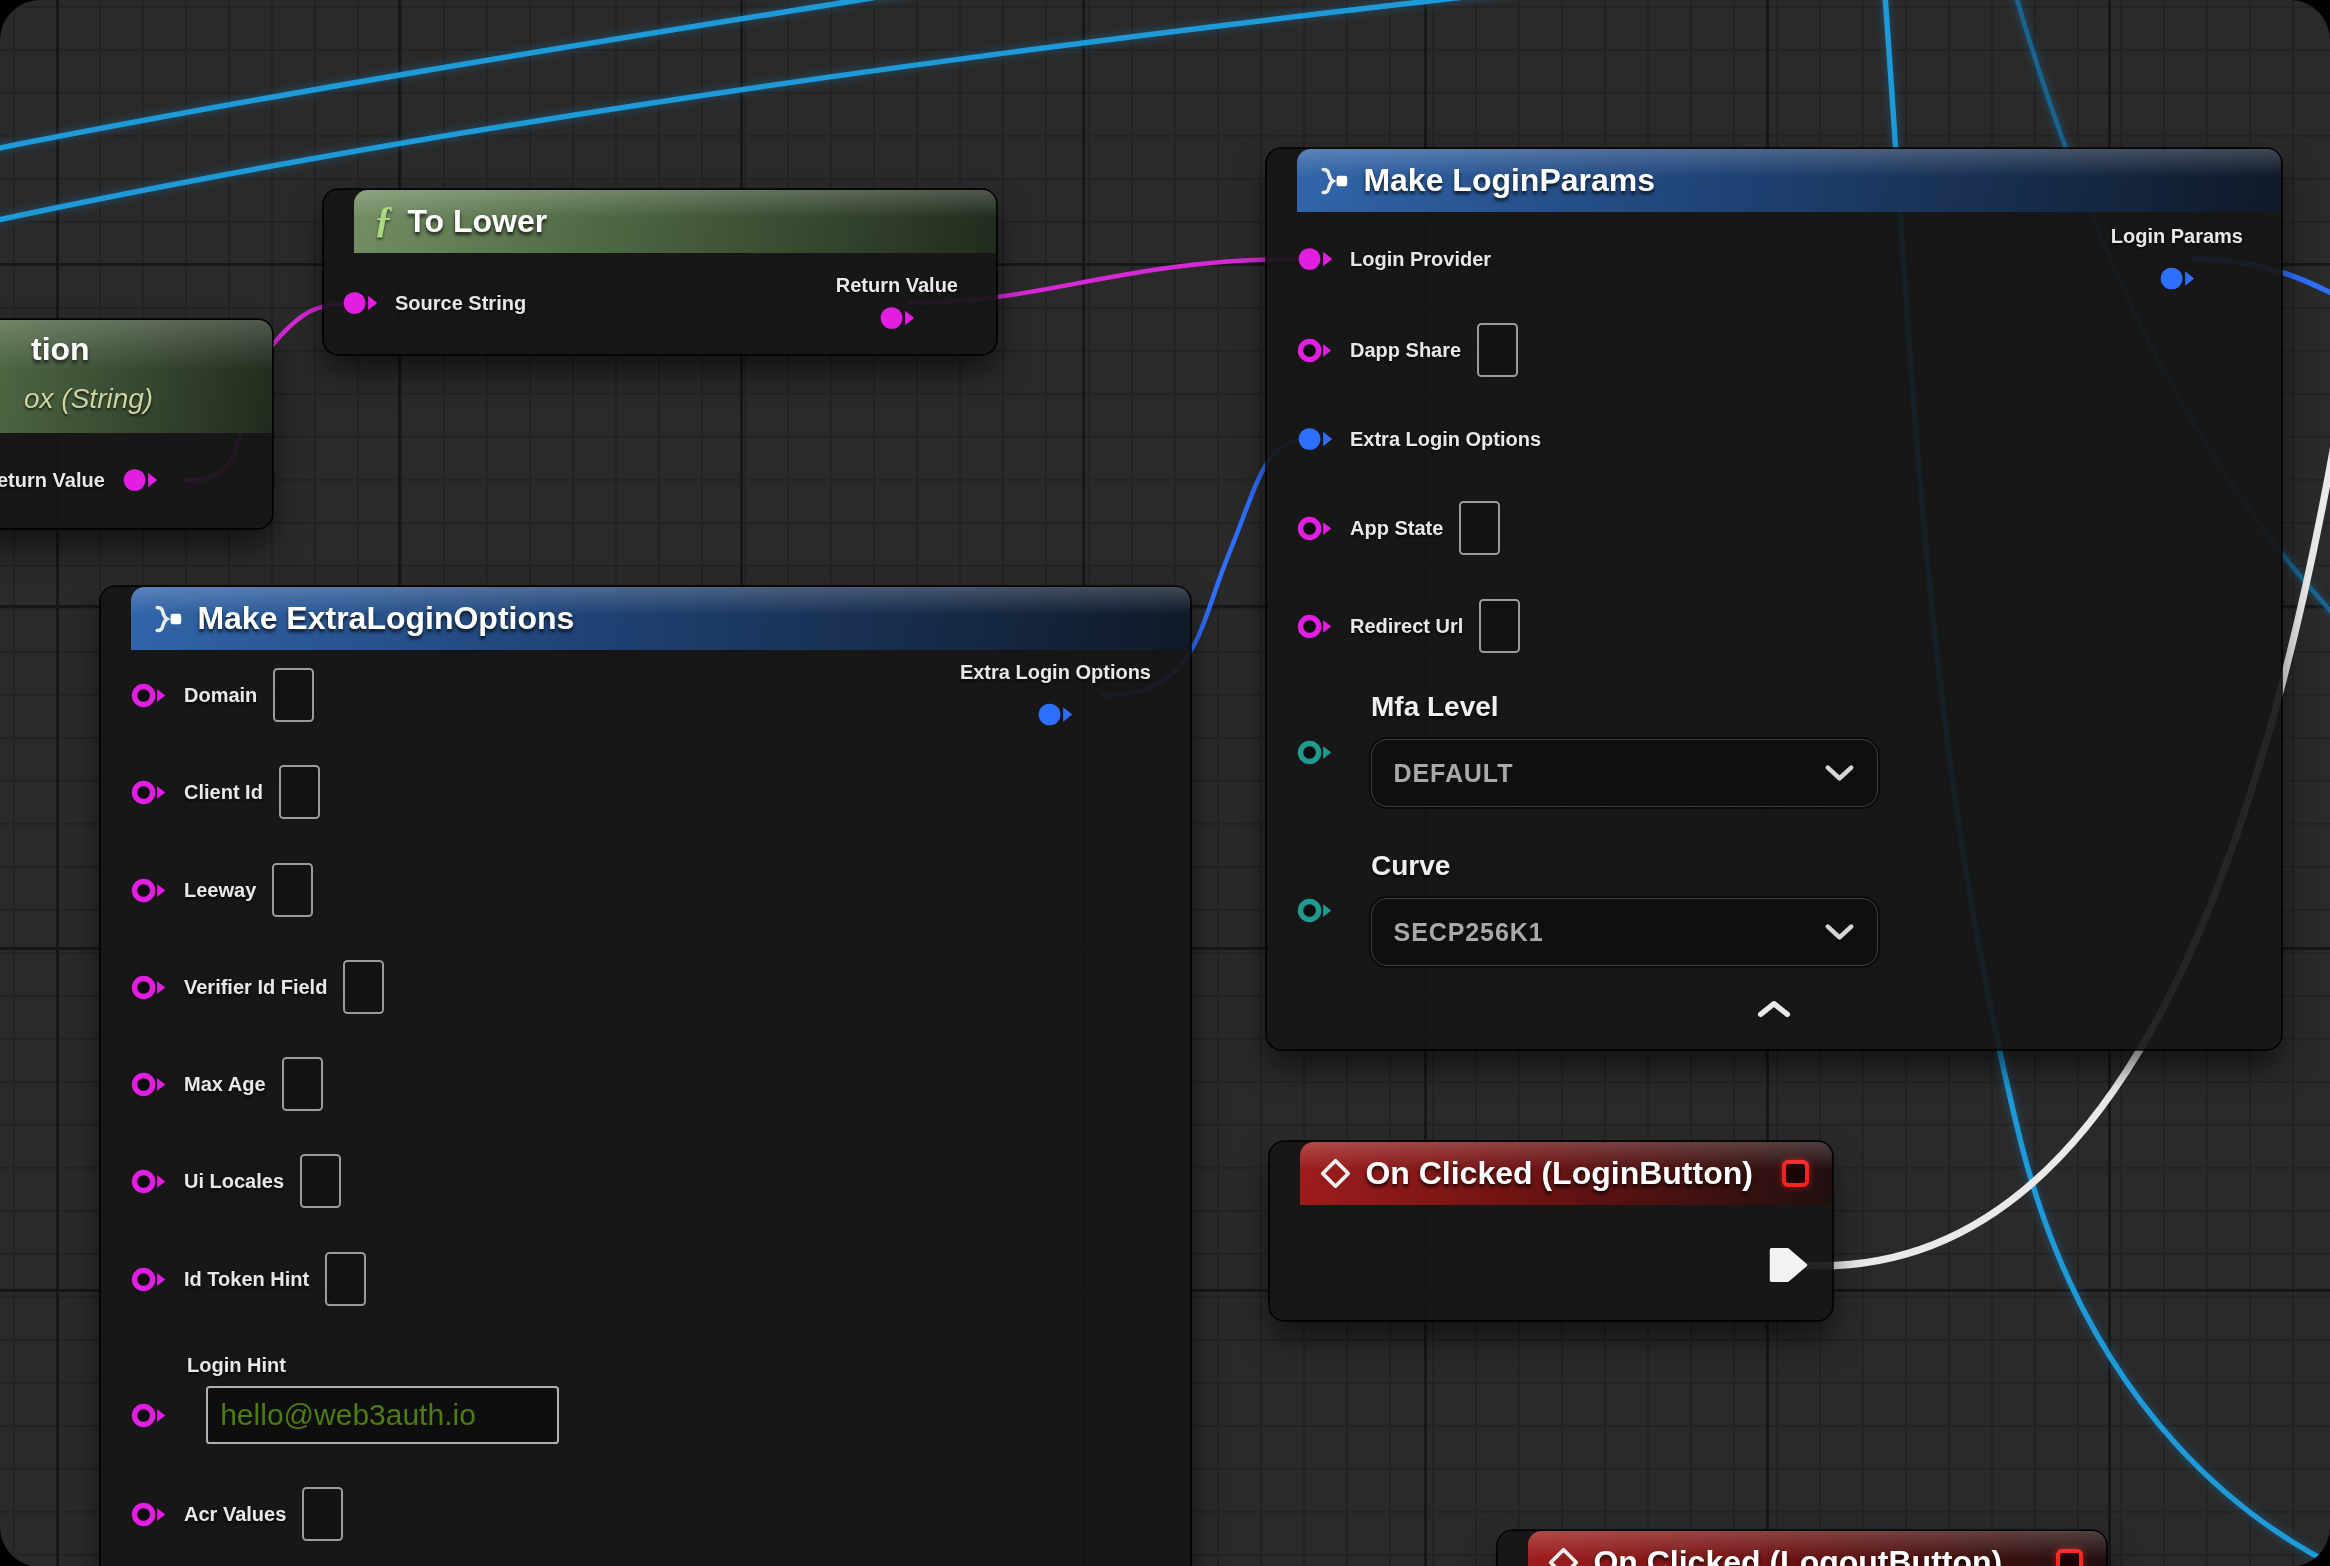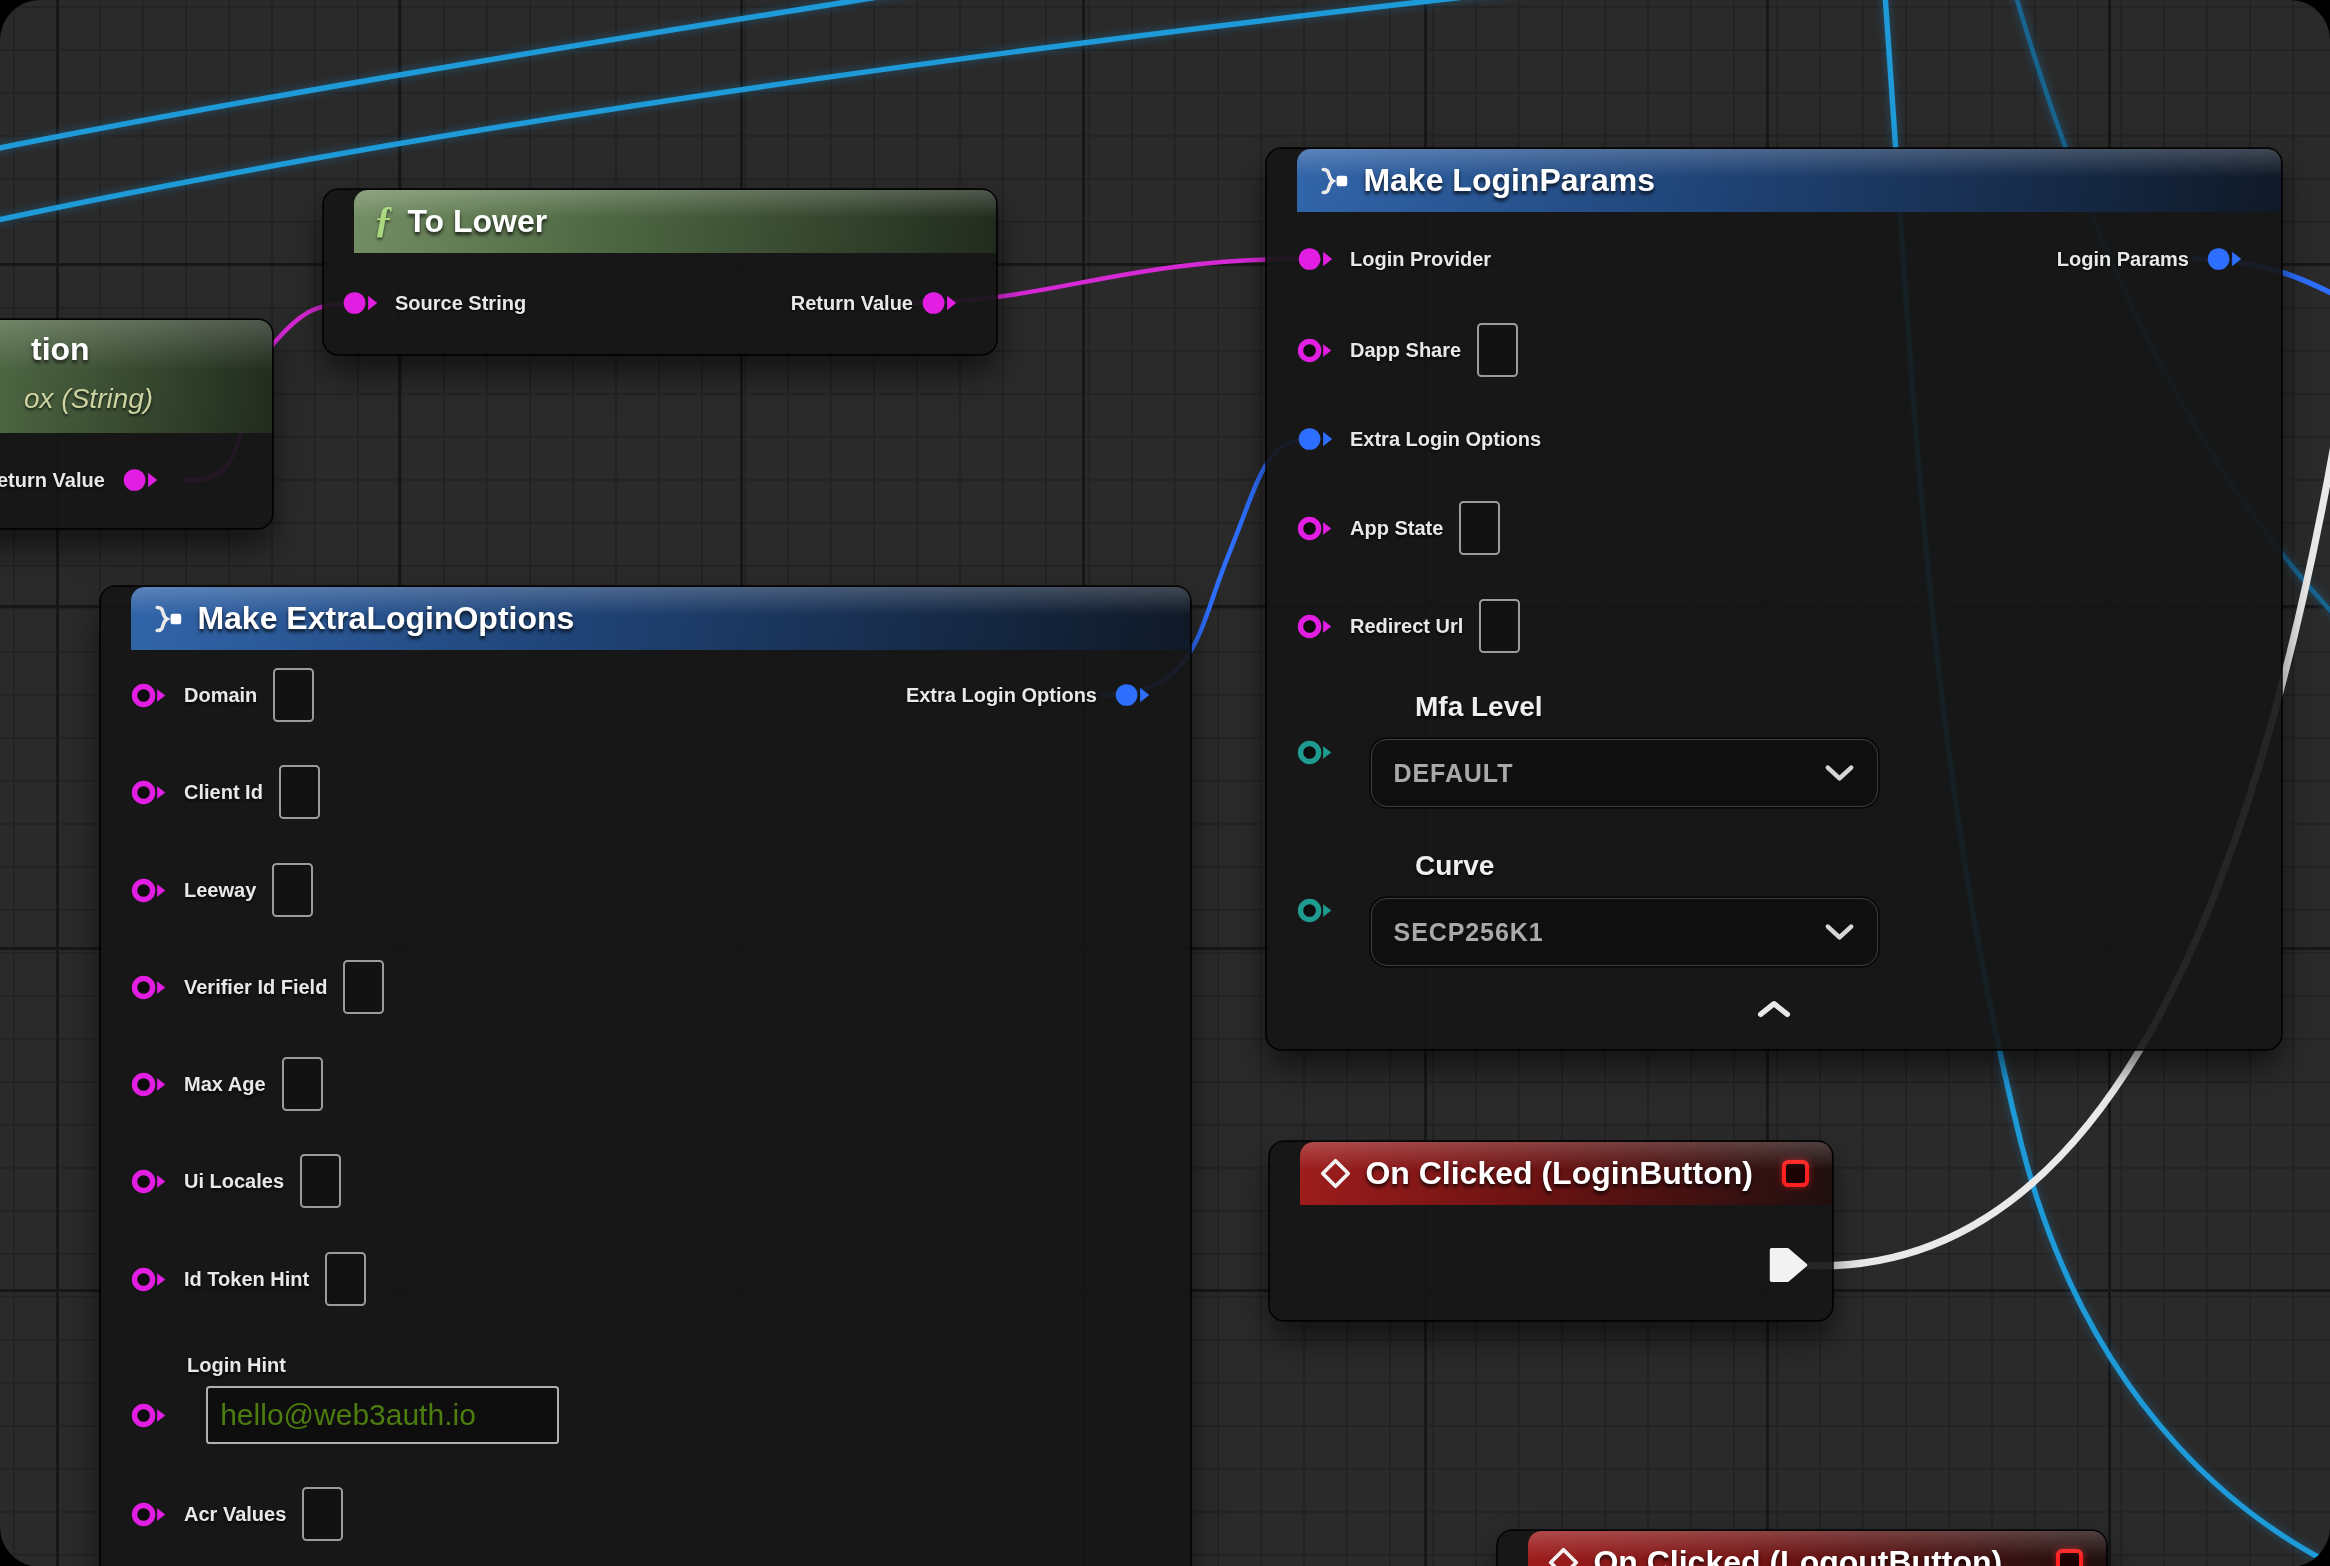--- a/index.html
+++ b/index.html
@@ -25,32 +25,32 @@
   .node-header::after{content:"";position:absolute;left:0;top:0;right:0;height:45%;
     background:linear-gradient(rgba(255,255,255,0.20),rgba(255,255,255,0));border-radius:13.5px 13.5px 0 0;pointer-events:none;}
   .hdr-green{background:linear-gradient(97deg, rgba(118,146,102,0.97) 0%, rgba(82,109,70,0.95) 38%, rgba(34,45,30,0.92) 100%);}
   .hdr-blue{background:linear-gradient(97deg, rgba(50,103,174,0.97) 0%, rgba(32,70,124,0.95) 42%, rgba(15,25,40,0.92) 100%);}
   .hdr-red{background:linear-gradient(97deg, rgba(163,29,29,0.97) 0%, rgba(112,18,18,0.95) 45%, rgba(32,15,15,0.92) 100%);}
   .node-title{color:#fff;font-size:32px;font-weight:700;text-shadow:0 2.7px 3.6px rgba(0,0,0,0.75);white-space:nowrap;}
   .fn-icon{font-family:"Liberation Serif",serif;font-style:italic;font-weight:700;font-size:38px;color:#a9d87f;
     text-shadow:0 1.8px 2.7px rgba(0,0,0,.6);line-height:1;margin-top:-5.4px;}
 
   .row{position:absolute;display:flex;align-items:center;gap:16px;transform:translateY(-50%);}
-  .row-out{flex-direction:row;}
+  .row-out{flex-direction:column;}
   .pin-label{color:#e8e8e8;font-size:20px;font-weight:600;text-shadow:0 1.8px 2.7px rgba(0,0,0,.8);white-space:nowrap;}
   .pin{width:38px;height:29px;flex:0 0 auto;}
   .pin-box{width:41px;height:54px;border:2.7px solid #9b9b9b;border-radius:4.5px;background:rgba(10,10,10,0.35);box-sizing:border-box;}
   .text-field{display:flex;align-items:center;border:2.7px solid #b0b0b0;border-radius:3.6px;background:rgba(8,8,8,0.55);
     box-sizing:border-box;padding:0 12.6px;color:#4d7c0f;font-size:30px;white-space:nowrap;overflow:hidden;}
 
   .dropdown{position:absolute;display:flex;align-items:center;justify-content:space-between;
     width:507px;height:68px;border-radius:16px;border:1.8px solid #3c3c3c;background:rgba(14,14,14,0.9);
     box-shadow:0 0 0 1.8px rgba(0,0,0,0.6);padding:0 21.6px;box-sizing:border-box;gap:26px;}
   .dropdown .val{color:#a9a9a9;font-size:25px;font-weight:600;letter-spacing:0.9px;}
-  .select-label{position:absolute;color:#efefef;font-size:28px;font-weight:600;text-shadow:0 1.8px 2.7px rgba(0,0,0,.8);margin-left:44px;}
+  .select-label{position:absolute;color:#efefef;font-size:28px;font-weight:600;text-shadow:0 1.8px 2.7px rgba(0,0,0,.8);}
 
   .red-square{width:27px;height:27px;border:4.5px solid #ff2020;border-radius:6.3px;background:#1c0202;
     box-shadow:0 0 7.2px rgba(255,32,32,0.55);box-sizing:border-box;margin-left:auto;}
   .collapse{position:absolute;left:50%;transform:translateX(-50%);}
 </style>
 </head>
 <body>
 
 <div class="canvas">
 

